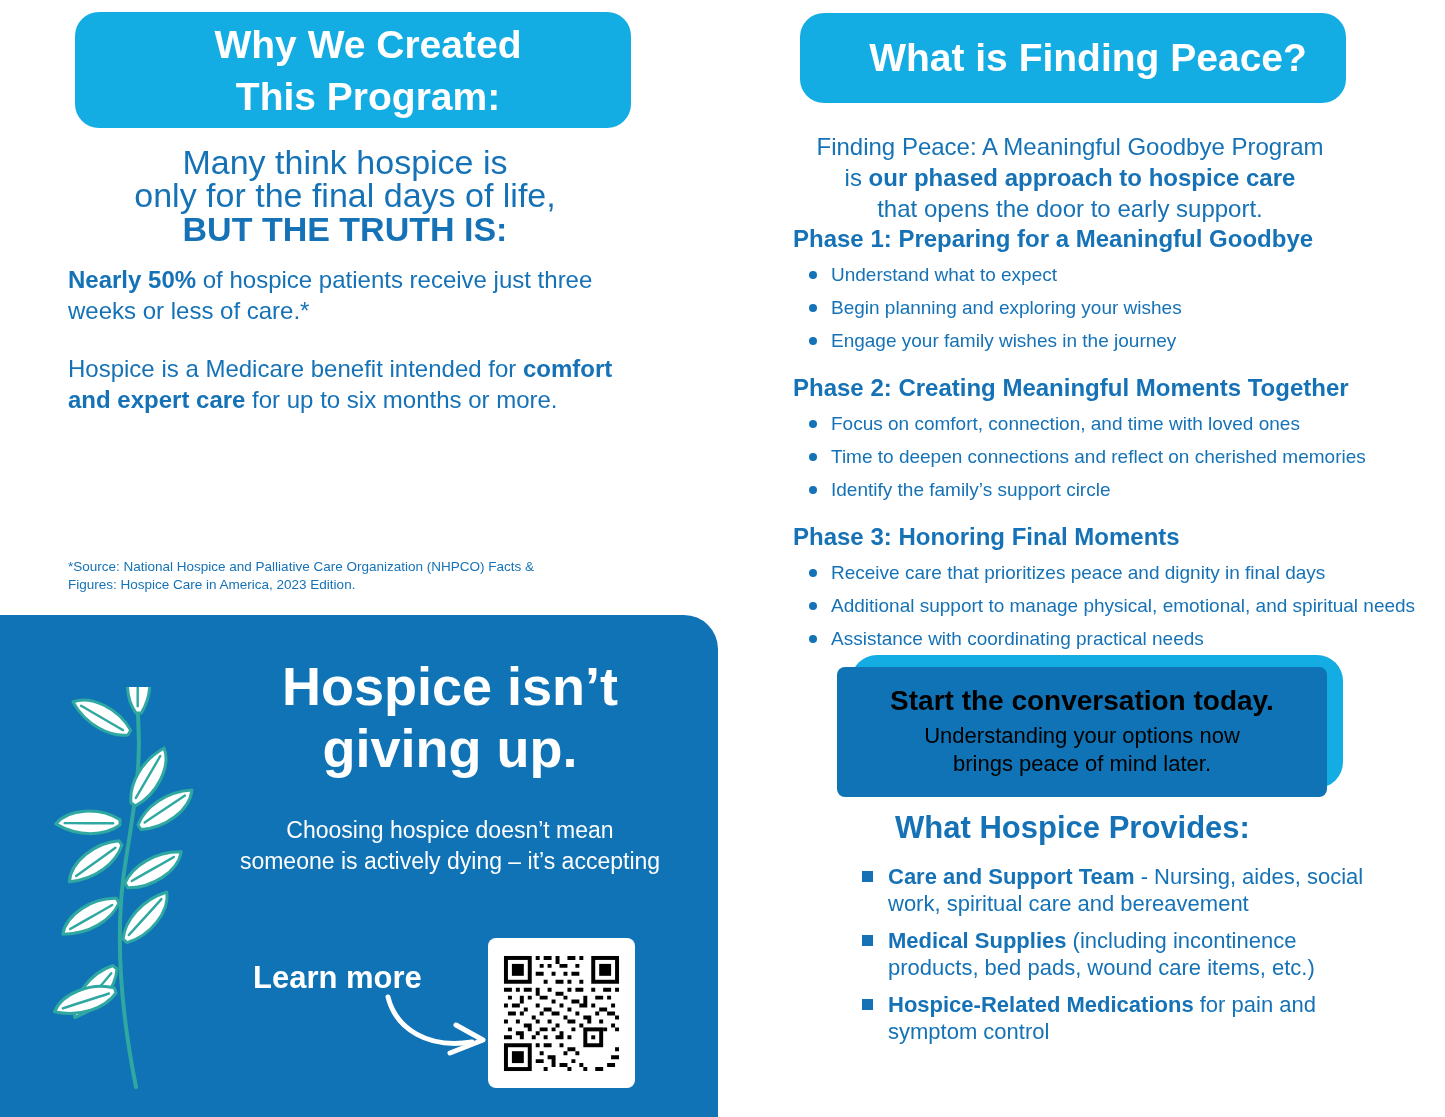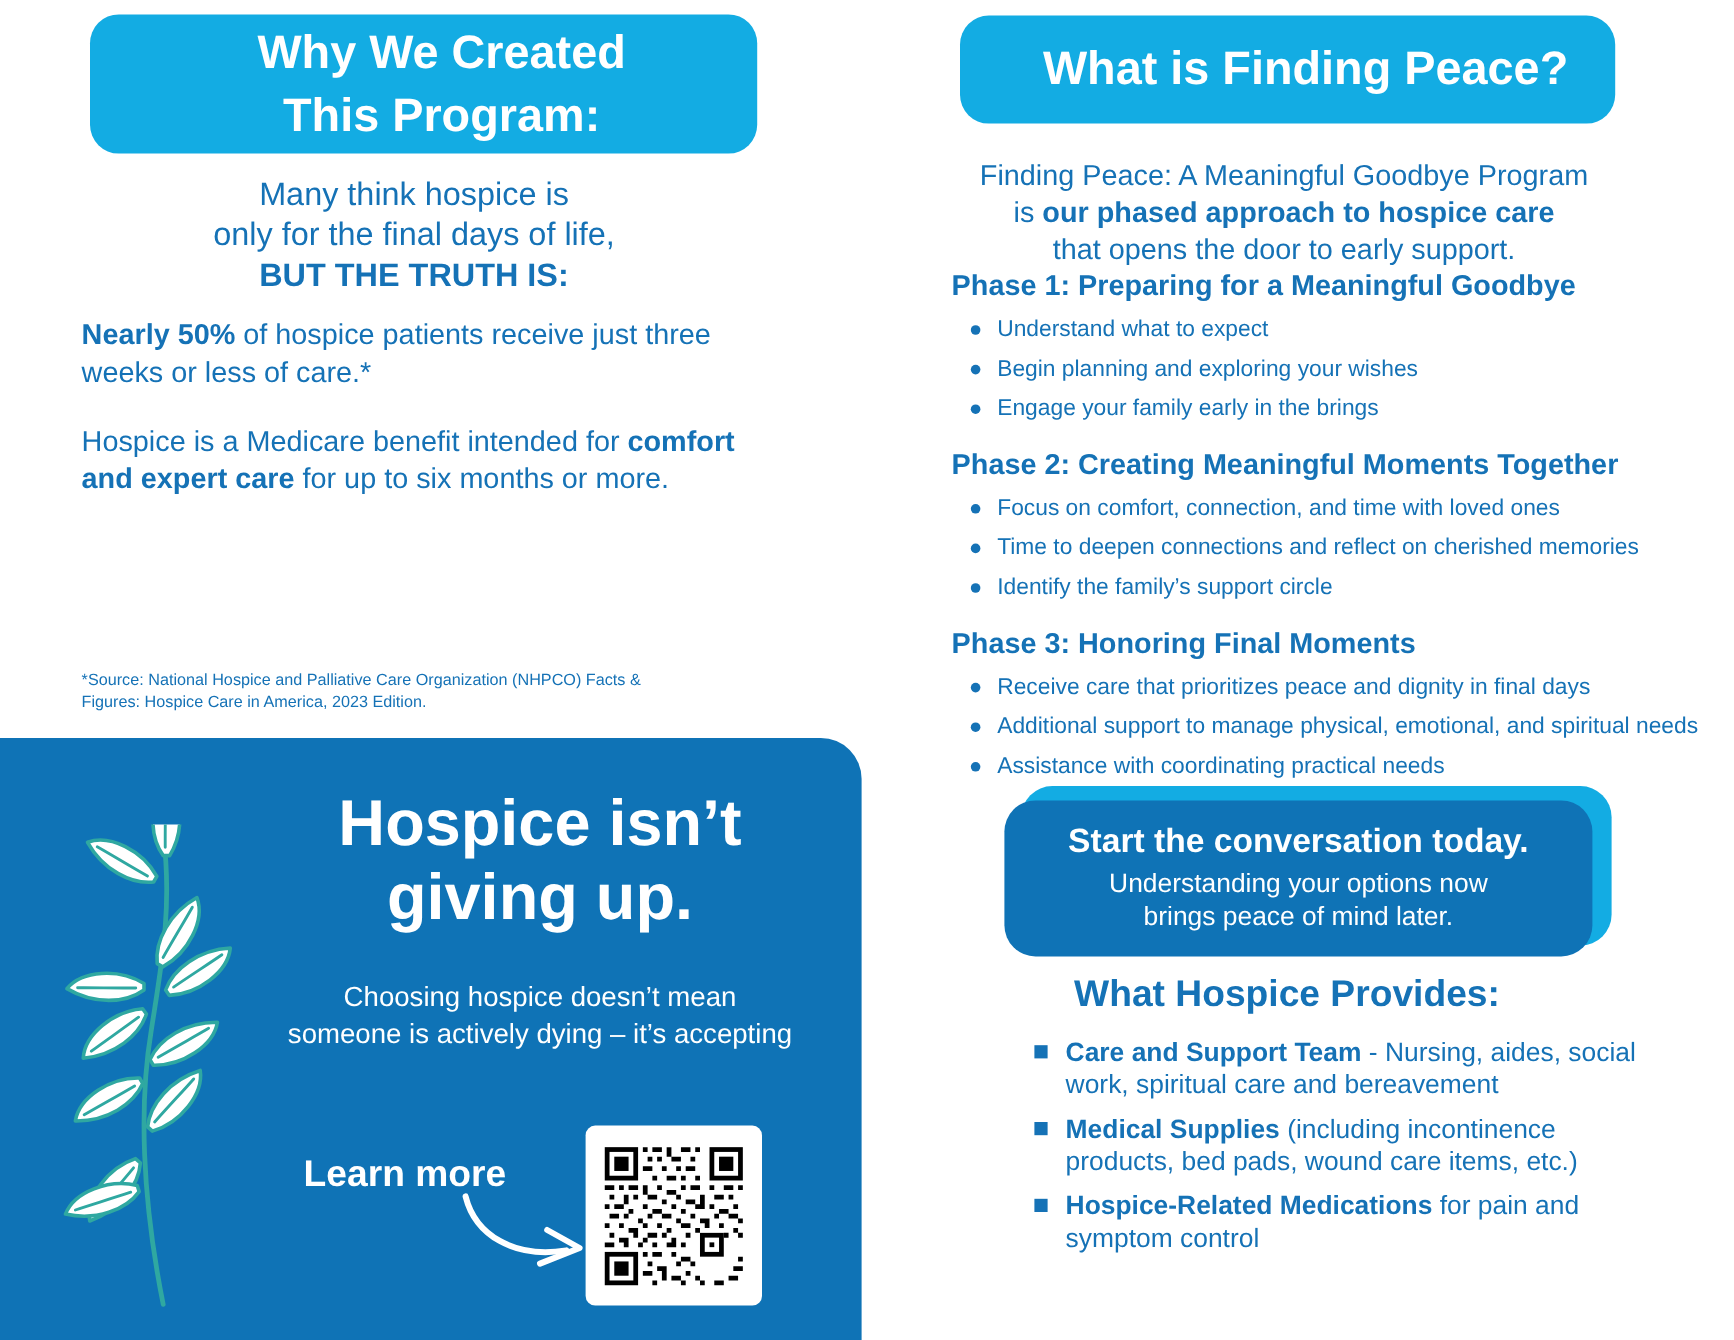--- a/index.html
+++ b/index.html
@@ -19,21 +19,21 @@
     position:absolute;background:var(--light-blue);color:#fff;font-weight:bold;
     text-align:center;border-radius:24px;box-sizing:border-box;
   }
   .pill-left{left:75px;top:12px;width:556px;height:116px;font-size:39px;line-height:52px;padding-top:7px;}
   .pill-right{left:800px;top:13px;width:546px;height:90px;font-size:39px;line-height:90px;}
   .pill span{display:block;padding-left:30px;}
   .pill-right span{display:inline;}
   
   .intro-left{
     position:absolute;left:40px;top:146px;width:610px;text-align:center;
-    font-size:27px;line-height:33px;
+    font-size:34px;line-height:33px;
   }
   .intro-left .line{display:block;}
   .intro-left .emph{display:block;font-weight:bold;margin-top:1px;}
   .paras-left{position:absolute;left:68px;top:264px;width:580px;font-size:24px;line-height:31px;}
   .paras-left p{margin:0 0 27px 0;}
   .paras-left p:nth-child(2){margin-bottom:25px;}
   .source-note{
     position:absolute;left:68px;top:558px;width:520px;font-size:13.5px;line-height:18px;
   }
   .source-note span{display:block;}
@@ -81,21 +81,21 @@
     background:var(--text-blue);
   }
   
   .cta-wrap{position:absolute;left:837px;top:655px;width:508px;height:145px;}
   .cta-back{
     position:absolute;left:14px;top:0;width:492px;height:133px;
     background:var(--light-blue);border-radius:26px;
   }
   .cta-front{
     position:absolute;left:0;top:12px;width:490px;height:130px;
-    background:var(--dark-blue);border-radius:26px;color:#ffffff;text-align:center;
+    background:var(--dark-blue);border-radius:8px;color:#000000;text-align:center;
     box-sizing:border-box;padding-top:17px;
   }
   .cta-title{font-size:28px;font-weight:bold;line-height:34px;}
   .cta-body{font-size:22px;line-height:28px;margin-top:4px;}
   .cta-body span{display:block;}
   
   .provides-title{
     position:absolute;left:800px;top:810px;width:545px;text-align:center;
     font-size:31px;font-weight:bold;
   }
@@ -213,21 +213,21 @@
     <span class="line"><span>is </span><b>our phased approach to hospice care</b></span>
     <span class="line">that opens the door to early support.</span>
   </div>
 
   <div class="phases">
     <div class="phase">
       <p class="phase-title">Phase 1: Preparing for a Meaningful Goodbye</p>
       <ul>
         <li>Understand what to expect</li>
         <li>Begin planning and exploring your wishes</li>
-        <li>Engage your family early in the brings</li>
+        <li>Engage your family wishes in the journey</li>
       </ul>
     </div>
     <div class="phase">
       <p class="phase-title">Phase 2: Creating Meaningful Moments Together</p>
       <ul>
         <li>Focus on comfort, connection, and time with loved ones</li>
         <li>Time to deepen connections and reflect on cherished memories</li>
         <li>Identify the family’s support circle</li>
       </ul>
     </div>

